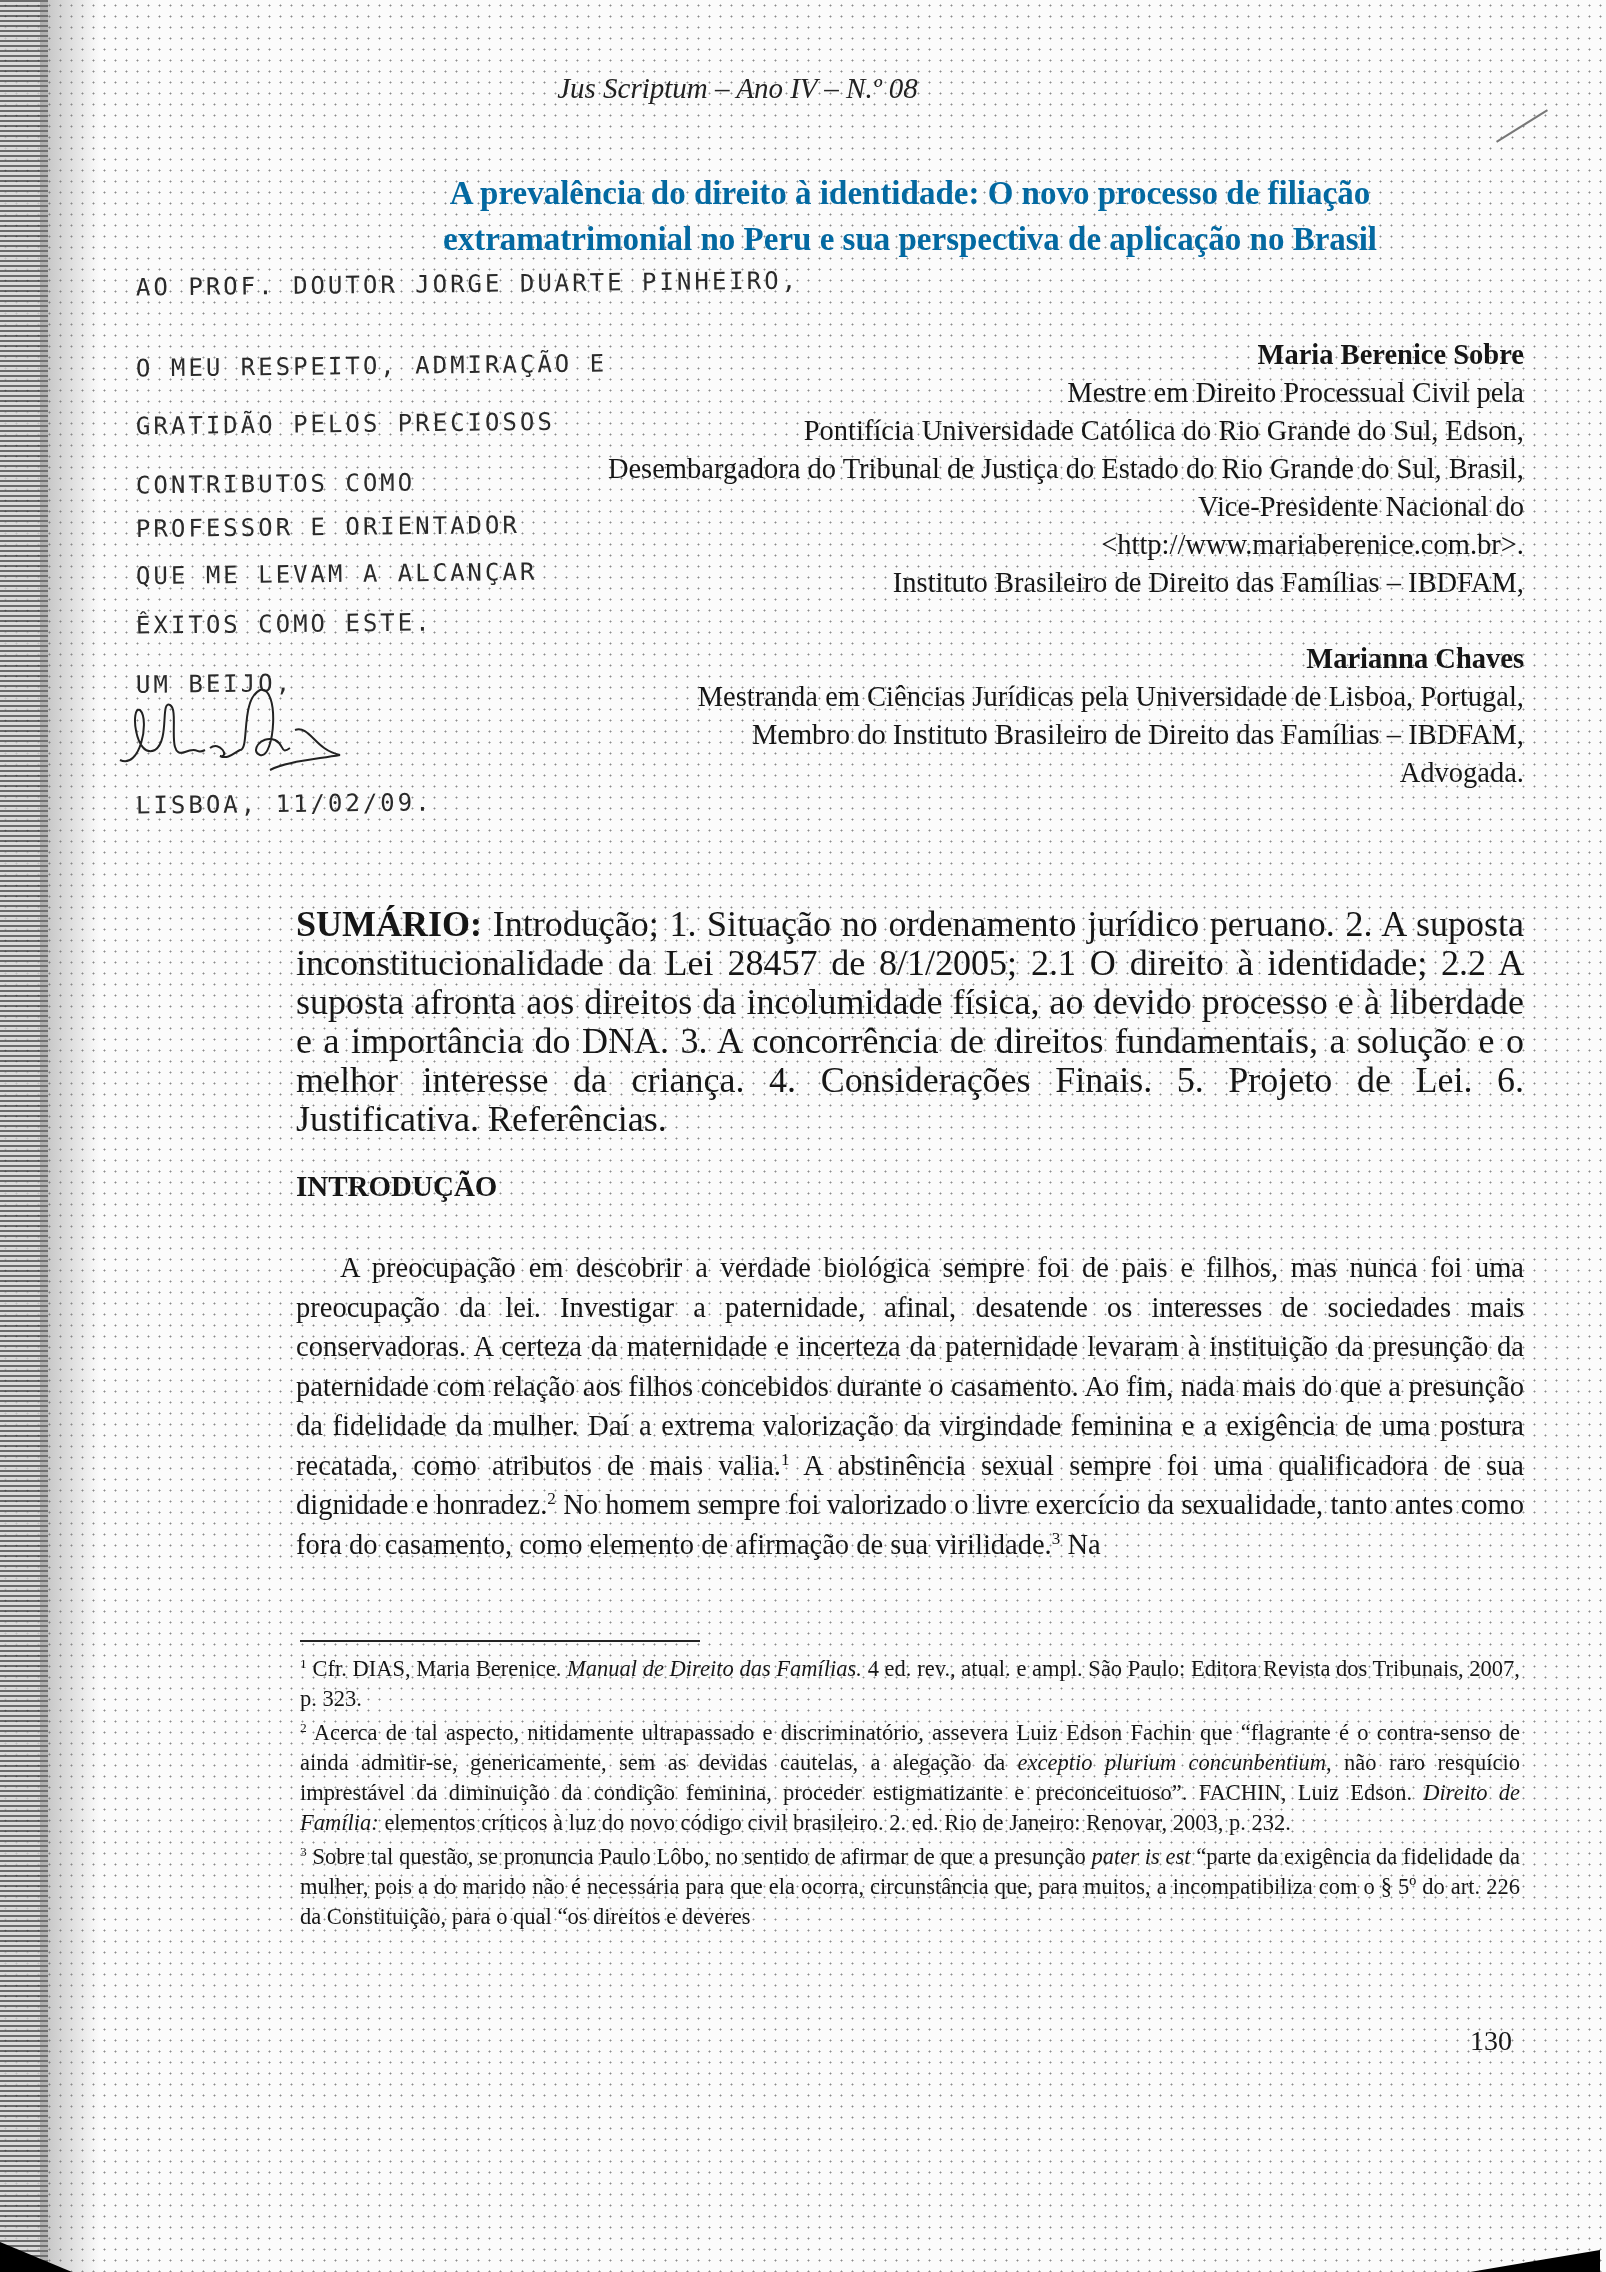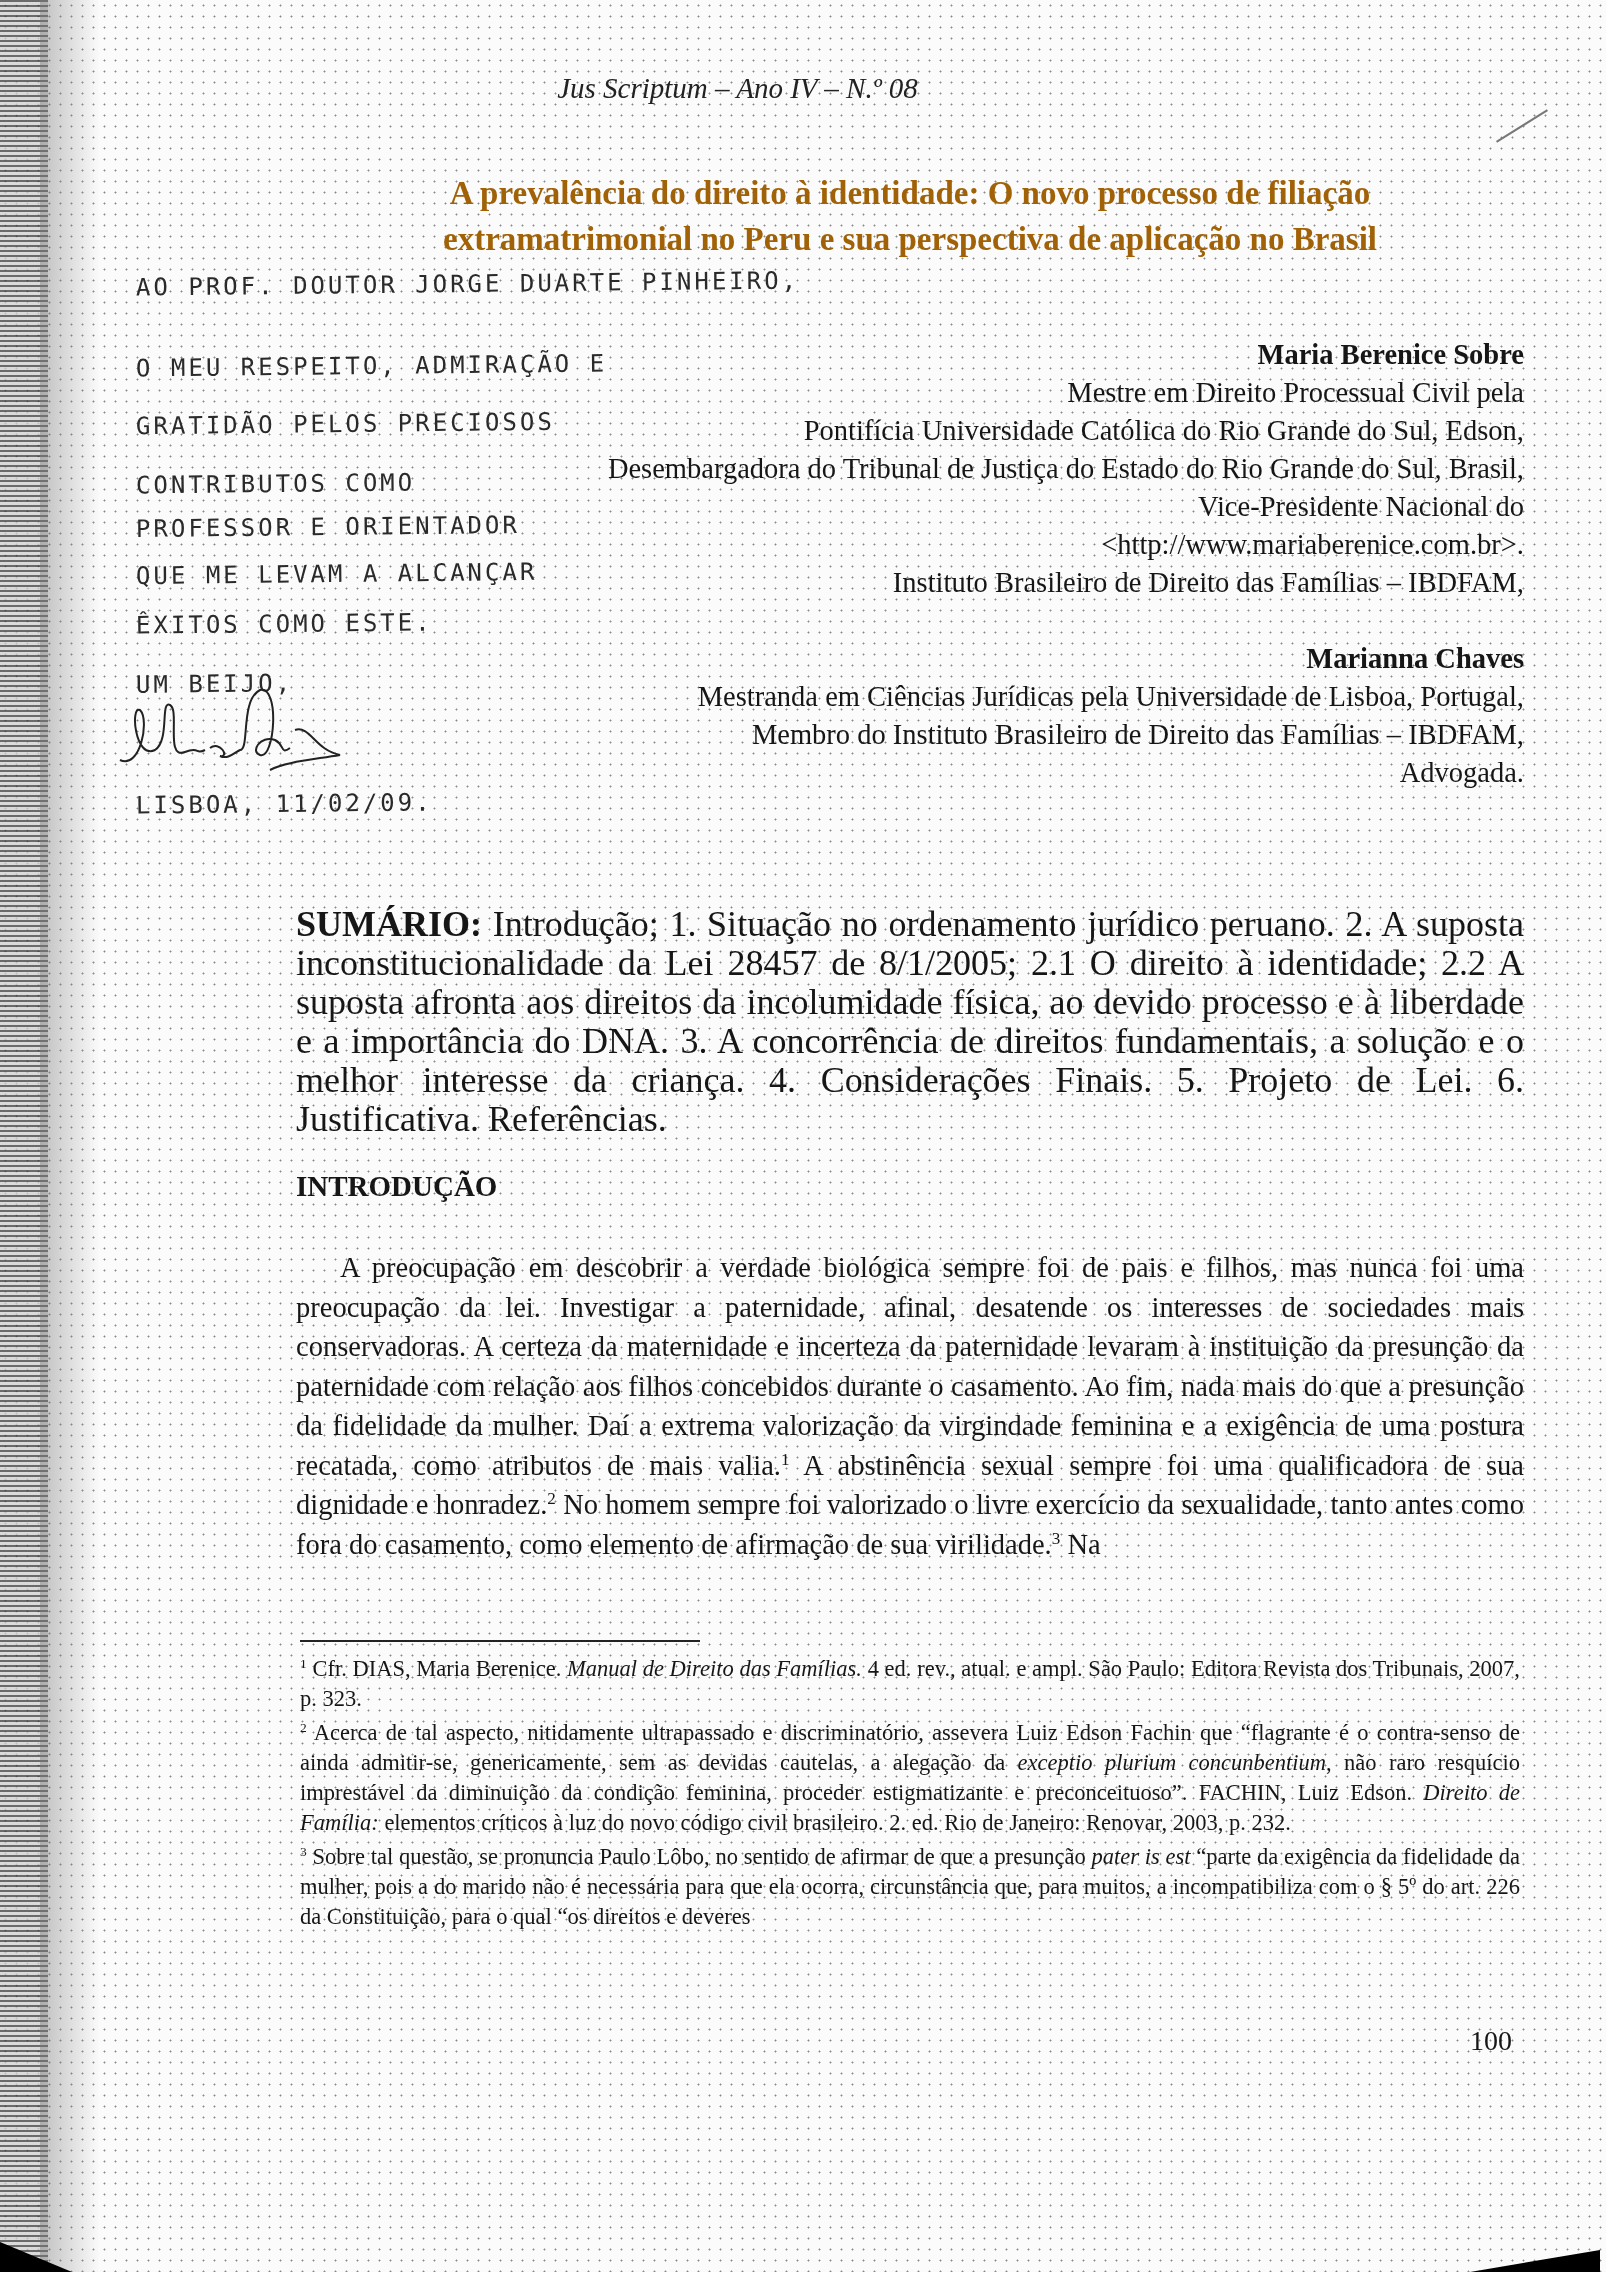--- a/index.html
+++ b/index.html
@@ -27,21 +27,21 @@
   .corner-br {
     position: absolute; right: 6px; bottom: 0; width: 0; height: 0;
     border-bottom: 22px solid #000; border-left: 130px solid transparent;
   }
   .running-head {
     position: absolute; top: 72px; left: 0; width: 1475px; text-align: center;
     font-style: italic; font-size: 29px; color: #222;
   }
   .title {
     position: absolute; top: 170px; left: 330px; width: 1160px; text-align: center;
-    font-weight: bold; font-size: 33px; line-height: 46px; color: #a16207;
+    font-weight: bold; font-size: 33px; line-height: 46px; color: #0369a1;
   }
   .handwriting {
     position: absolute; left: 96px; top: 270px; width: 700px;
     font-family: "DejaVu Sans Mono", monospace; font-size: 24px; color: #2a2a2a;
     letter-spacing: 3px;
   }
   .handwriting .hw-line { position: absolute; white-space: nowrap; transform: rotate(-0.6deg); }
   .signature {
     position: absolute; left: 110px; top: 680px; width: 240px; height: 110px;
   }
@@ -145,13 +145,13 @@
     <sup>1</sup><span> Cfr. DIAS, Maria Berenice. </span><i>Manual de Direito das Famílias.</i><span> 4 ed. rev., atual. e ampl. São Paulo: Editora Revista dos Tribunais, 2007, p. 323.</span>
   </p>
   <p>
     <sup>2</sup><span> Acerca de tal aspecto, nitidamente ultrapassado e discriminatório, assevera Luiz Edson Fachin que “flagrante é o contra-senso de ainda admitir-se, genericamente, sem as devidas cautelas, a alegação da </span><i>exceptio plurium concunbentium</i><span>, não raro resquício imprestável da diminuição da condição feminina, proceder estigmatizante e preconceituoso”. FACHIN, Luiz Edson. </span><i>Direito de Família:</i><span> elementos críticos à luz do novo código civil brasileiro. 2. ed. Rio de Janeiro: Renovar, 2003, p. 232.</span>
   </p>
   <p>
     <sup>3</sup><span> Sobre tal questão, se pronuncia Paulo Lôbo, no sentido de afirmar de que a presunção </span><i>pater is est</i><span> “parte da exigência da fidelidade da mulher, pois a do marido não é necessária para que ela ocorra, circunstância que, para muitos, a incompatibiliza com o § 5º do art. 226 da Constituição, para o qual “os direitos e deveres</span>
   </p>
 </div>
 
-<div class="page-number">100</div>
+<div class="page-number">130</div>
 
 </body></html>

